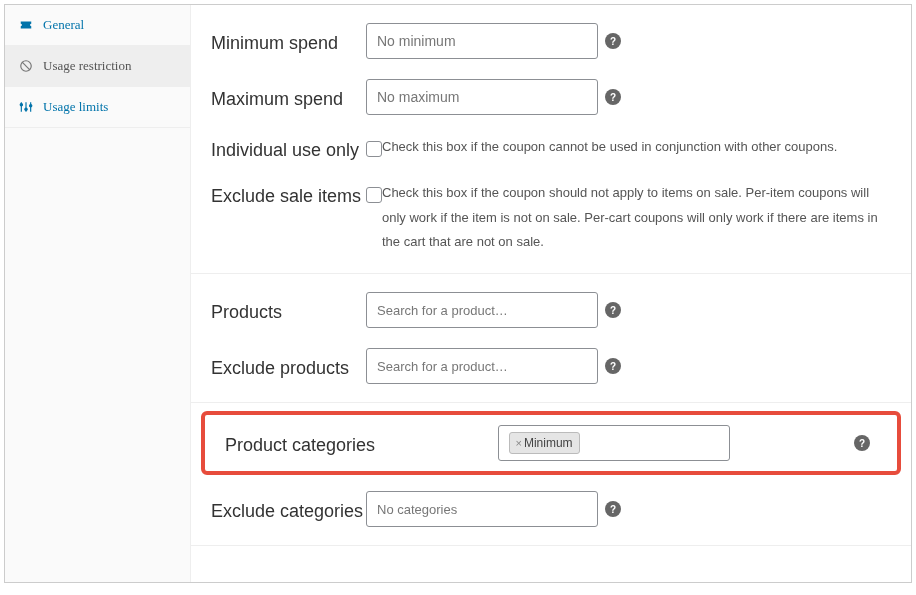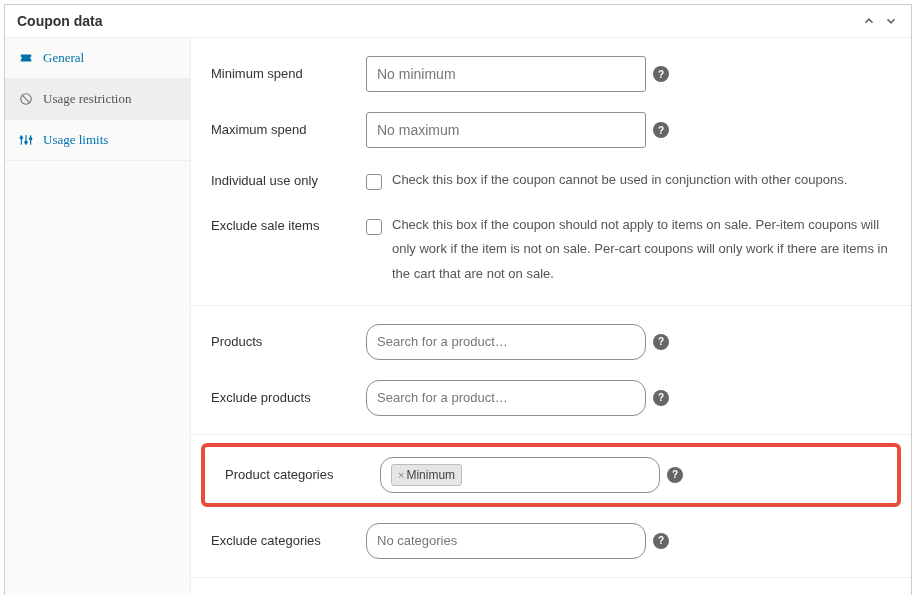--- a/index.html
+++ b/index.html
@@ -54,26 +54,26 @@
   .content { flex: 1; padding: 8px 0; }
 
   .field-row {
     display: flex;
     align-items: flex-start;
     padding: 10px 20px;
   }
   .field-label {
     width: 155px;
     flex-shrink: 0;
-    font-size: 13px;
+    font-size: 18px;
     color: #333;
     padding-top: 10px;
   }
   .field-control {
-    width: 280px;
+    width: 232px;
     flex-shrink: 0;
   }
   .field-text {
     flex: 1;
     font-size: 13px;
     color: #555;
     line-height: 1.9;
     padding-top: 5px;
   }
   .field-help {
@@ -98,21 +98,21 @@
     font-size: 14px;
     color: #555;
     background: #fff;
   }
   input[type="text"].text-input::placeholder { color: #777; }
 
   .select-box {
     width: 100%;
     min-height: 36px;
     border: 1px solid #8c8f94;
-    border-radius: 13px;
+    border-radius: 3px;
     padding: 0 10px;
     font-size: 13px;
     color: #777;
     background: #fff;
     display: flex;
     align-items: center;
     cursor: text;
   }
 
   .tag {
@@ -125,58 +125,42 @@
     font-size: 12px;
     color: #444;
     gap: 2px;
     margin: 4px 0;
   }
   .tag-x { color: #888; font-size: 11px; cursor: pointer; }
 
   .checkbox-row {
     display: flex;
     align-items: flex-start;
-    gap: 10px;
   }
   .checkbox-row .field-text { padding-top: 0; }
   input[type="checkbox"] {
     width: 16px; height: 16px; margin-top: 6px; cursor: pointer; flex-shrink: 0;
     border: 1px solid #8c8f94; border-radius: 3px; appearance: none; background: #fff;
   }
 
   hr.sep { border: none; border-top: 1px solid #eee; margin: 8px 0; }
 
   .highlight-box {
     border: 4px solid #e74c3c;
     border-radius: 6px;
     padding: 6px 16px;
     margin: 6px 10px;
   }
-  .highlight-box .field-row { padding: 4px 4px; }
+  .highlight-box .field-row { padding: 4px 4px; justify-content: space-between; }
 </style>
 </head>
 <body>
 
 <div class="panel">
 
-  <div class="panel-header">
-    <div class="panel-title">Coupon data</div>
-    <div class="panel-toggles">
-      <div class="chev">
-        <svg width="14" height="14" viewBox="0 0 24 24" fill="none" stroke="#666" stroke-width="3">
-            <polyline points="6 15 12 9 18 15"></polyline>
-          </svg>
-      </div>
-      <div class="chev">
-        <svg width="14" height="14" viewBox="0 0 24 24" fill="none" stroke="#666" stroke-width="3">
-            <polyline points="6 9 12 15 18 9"></polyline>
-          </svg>
-      </div>
-    </div>
-  </div>
 
   <div class="panel-body">
 
     <div class="sidebar">
       <div class="sidebar-item">
         <span class="icon">
           <svg width="14" height="14" viewBox="0 0 24 24" fill="#0073aa">
               <path d="M3 6h18v4a2 2 0 000 4v4H3v-4a2 2 0 000-4V6z"></path>
             </svg>
         </span>

